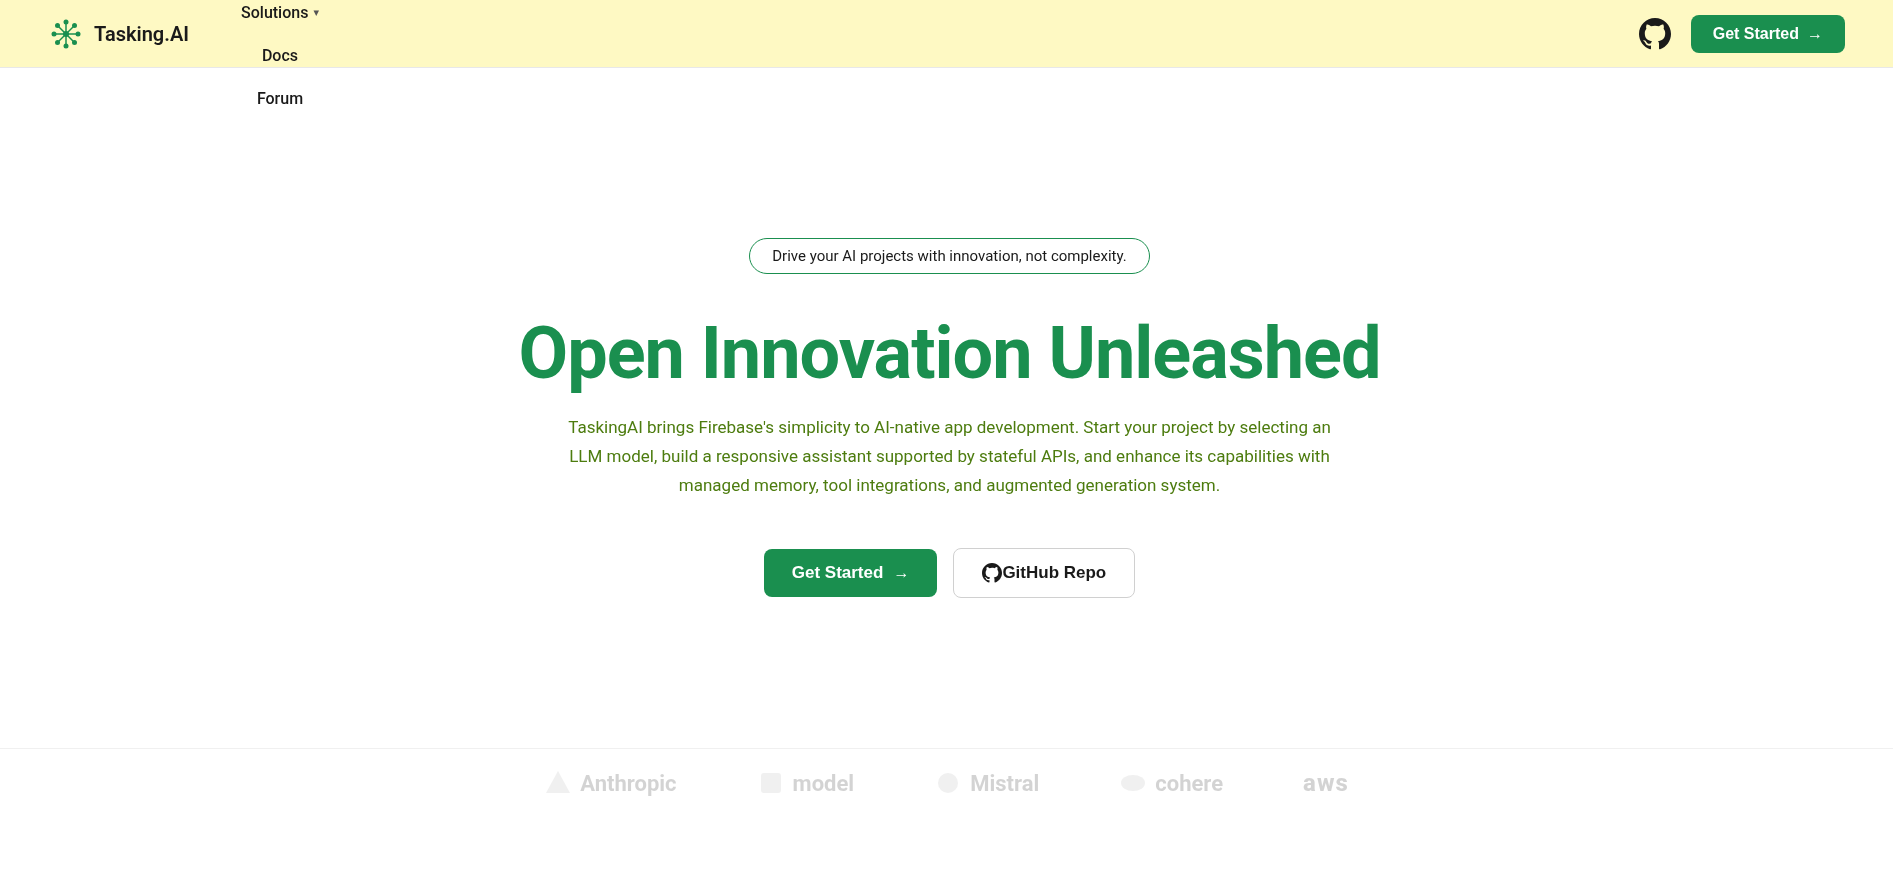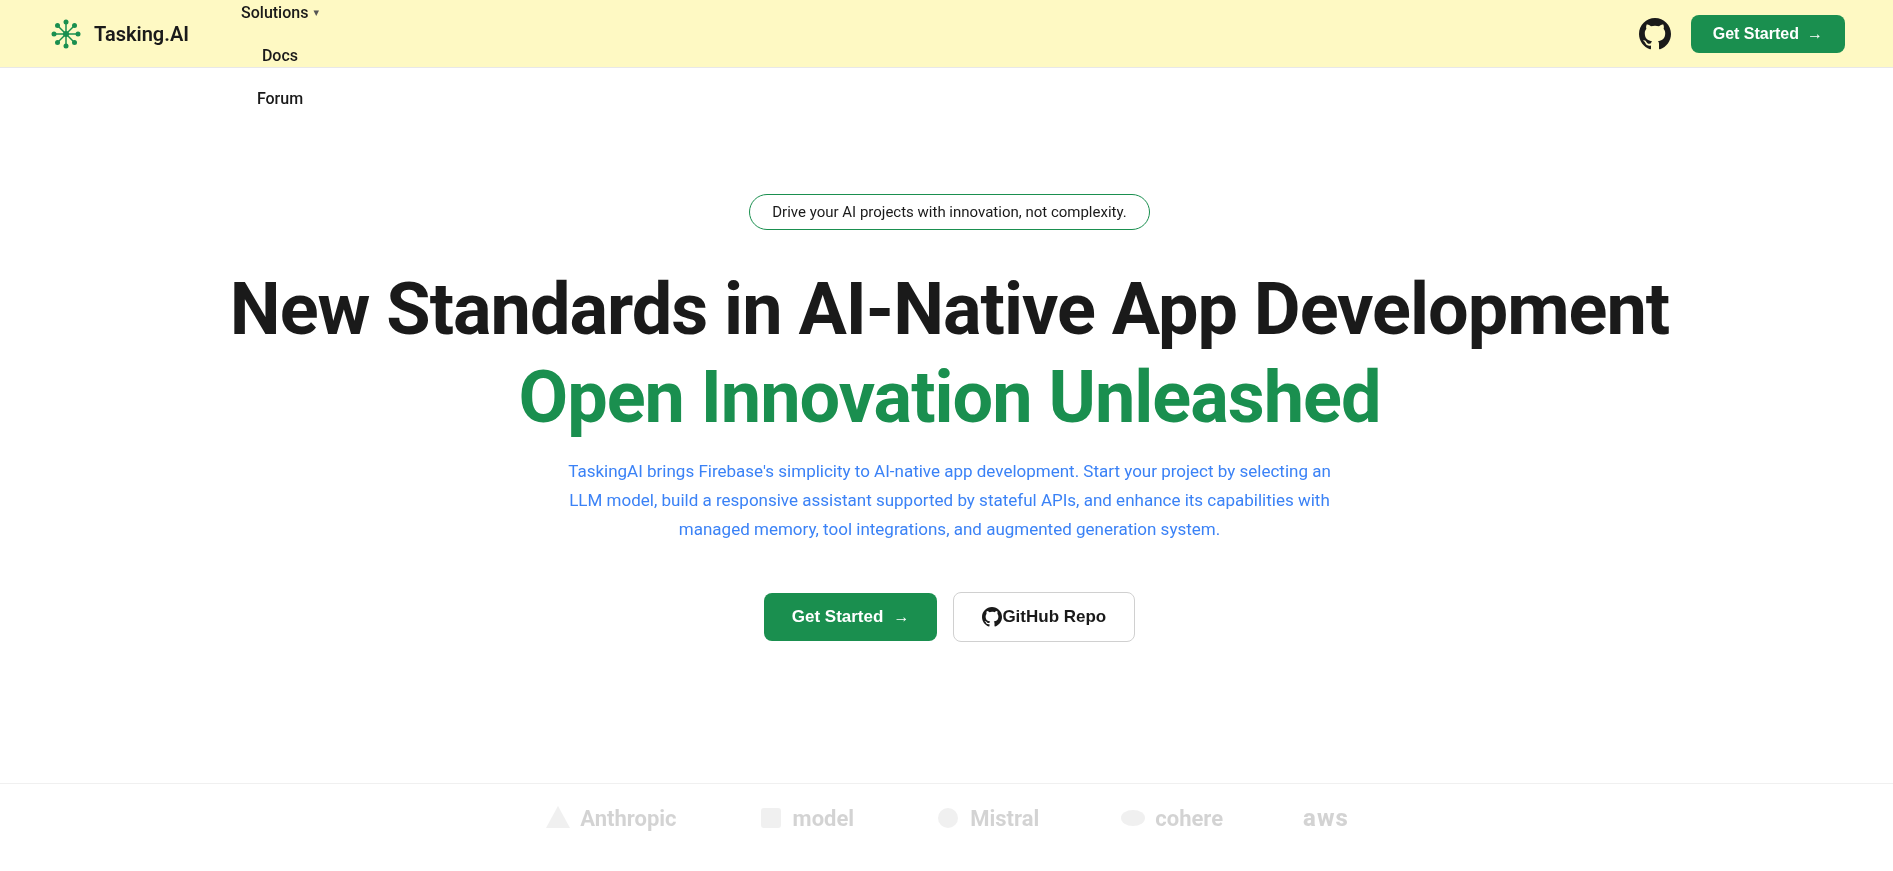--- a/index.html
+++ b/index.html
@@ -147,21 +147,21 @@
       font-size: 72px;
       font-weight: 700;
       color: #1a8f4f;
       line-height: 1.1;
       letter-spacing: -1px;
       margin-bottom: 20px;
     }
 
     .hero-description {
       font-size: 17px;
-      color: #3b82f6;
+      color: #4d7c0f;
       line-height: 1.7;
       max-width: 780px;
       margin-bottom: 48px;
     }
 
     .hero-buttons {
       display: flex;
       align-items: center;
       gap: 16px;
     }
@@ -196,21 +196,20 @@
 
     
     .logos-strip {
       display: flex;
       align-items: center;
       justify-content: center;
       gap: 80px;
       padding: 20px 60px;
       border-top: 1px solid #f0f0f0;
       overflow: hidden;
-      margin-top: 35px;
     }
 
     .logo-placeholder {
       display: flex;
       align-items: center;
       gap: 8px;
       opacity: 0.25;
       font-size: 22px;
       font-weight: 700;
       color: #555;
@@ -283,21 +282,20 @@
     </button>
   </div>
 </nav>
 
 <main class="hero">
 
   <div class="hero-badge">
     <span>Drive your AI projects with innovation, not complexity.</span>
   </div>
 
-  <h1 class="hero-title-black">New Standards in AI-Native App Development</h1>
 
   <h1 class="hero-title-green">Open Innovation Unleashed</h1>
 
   <p class="hero-description">TaskingAI brings Firebase's simplicity to AI-native app development. Start your project by selecting an LLM model, build a responsive assistant supported by stateful APIs, and enhance its capabilities with managed memory, tool integrations, and augmented generation system.</p>
 
   <div class="hero-buttons">
     <button class="get-started-btn-hero">
       <span>Get Started</span>
       <span class="arrow-icon">→</span>
     </button>

